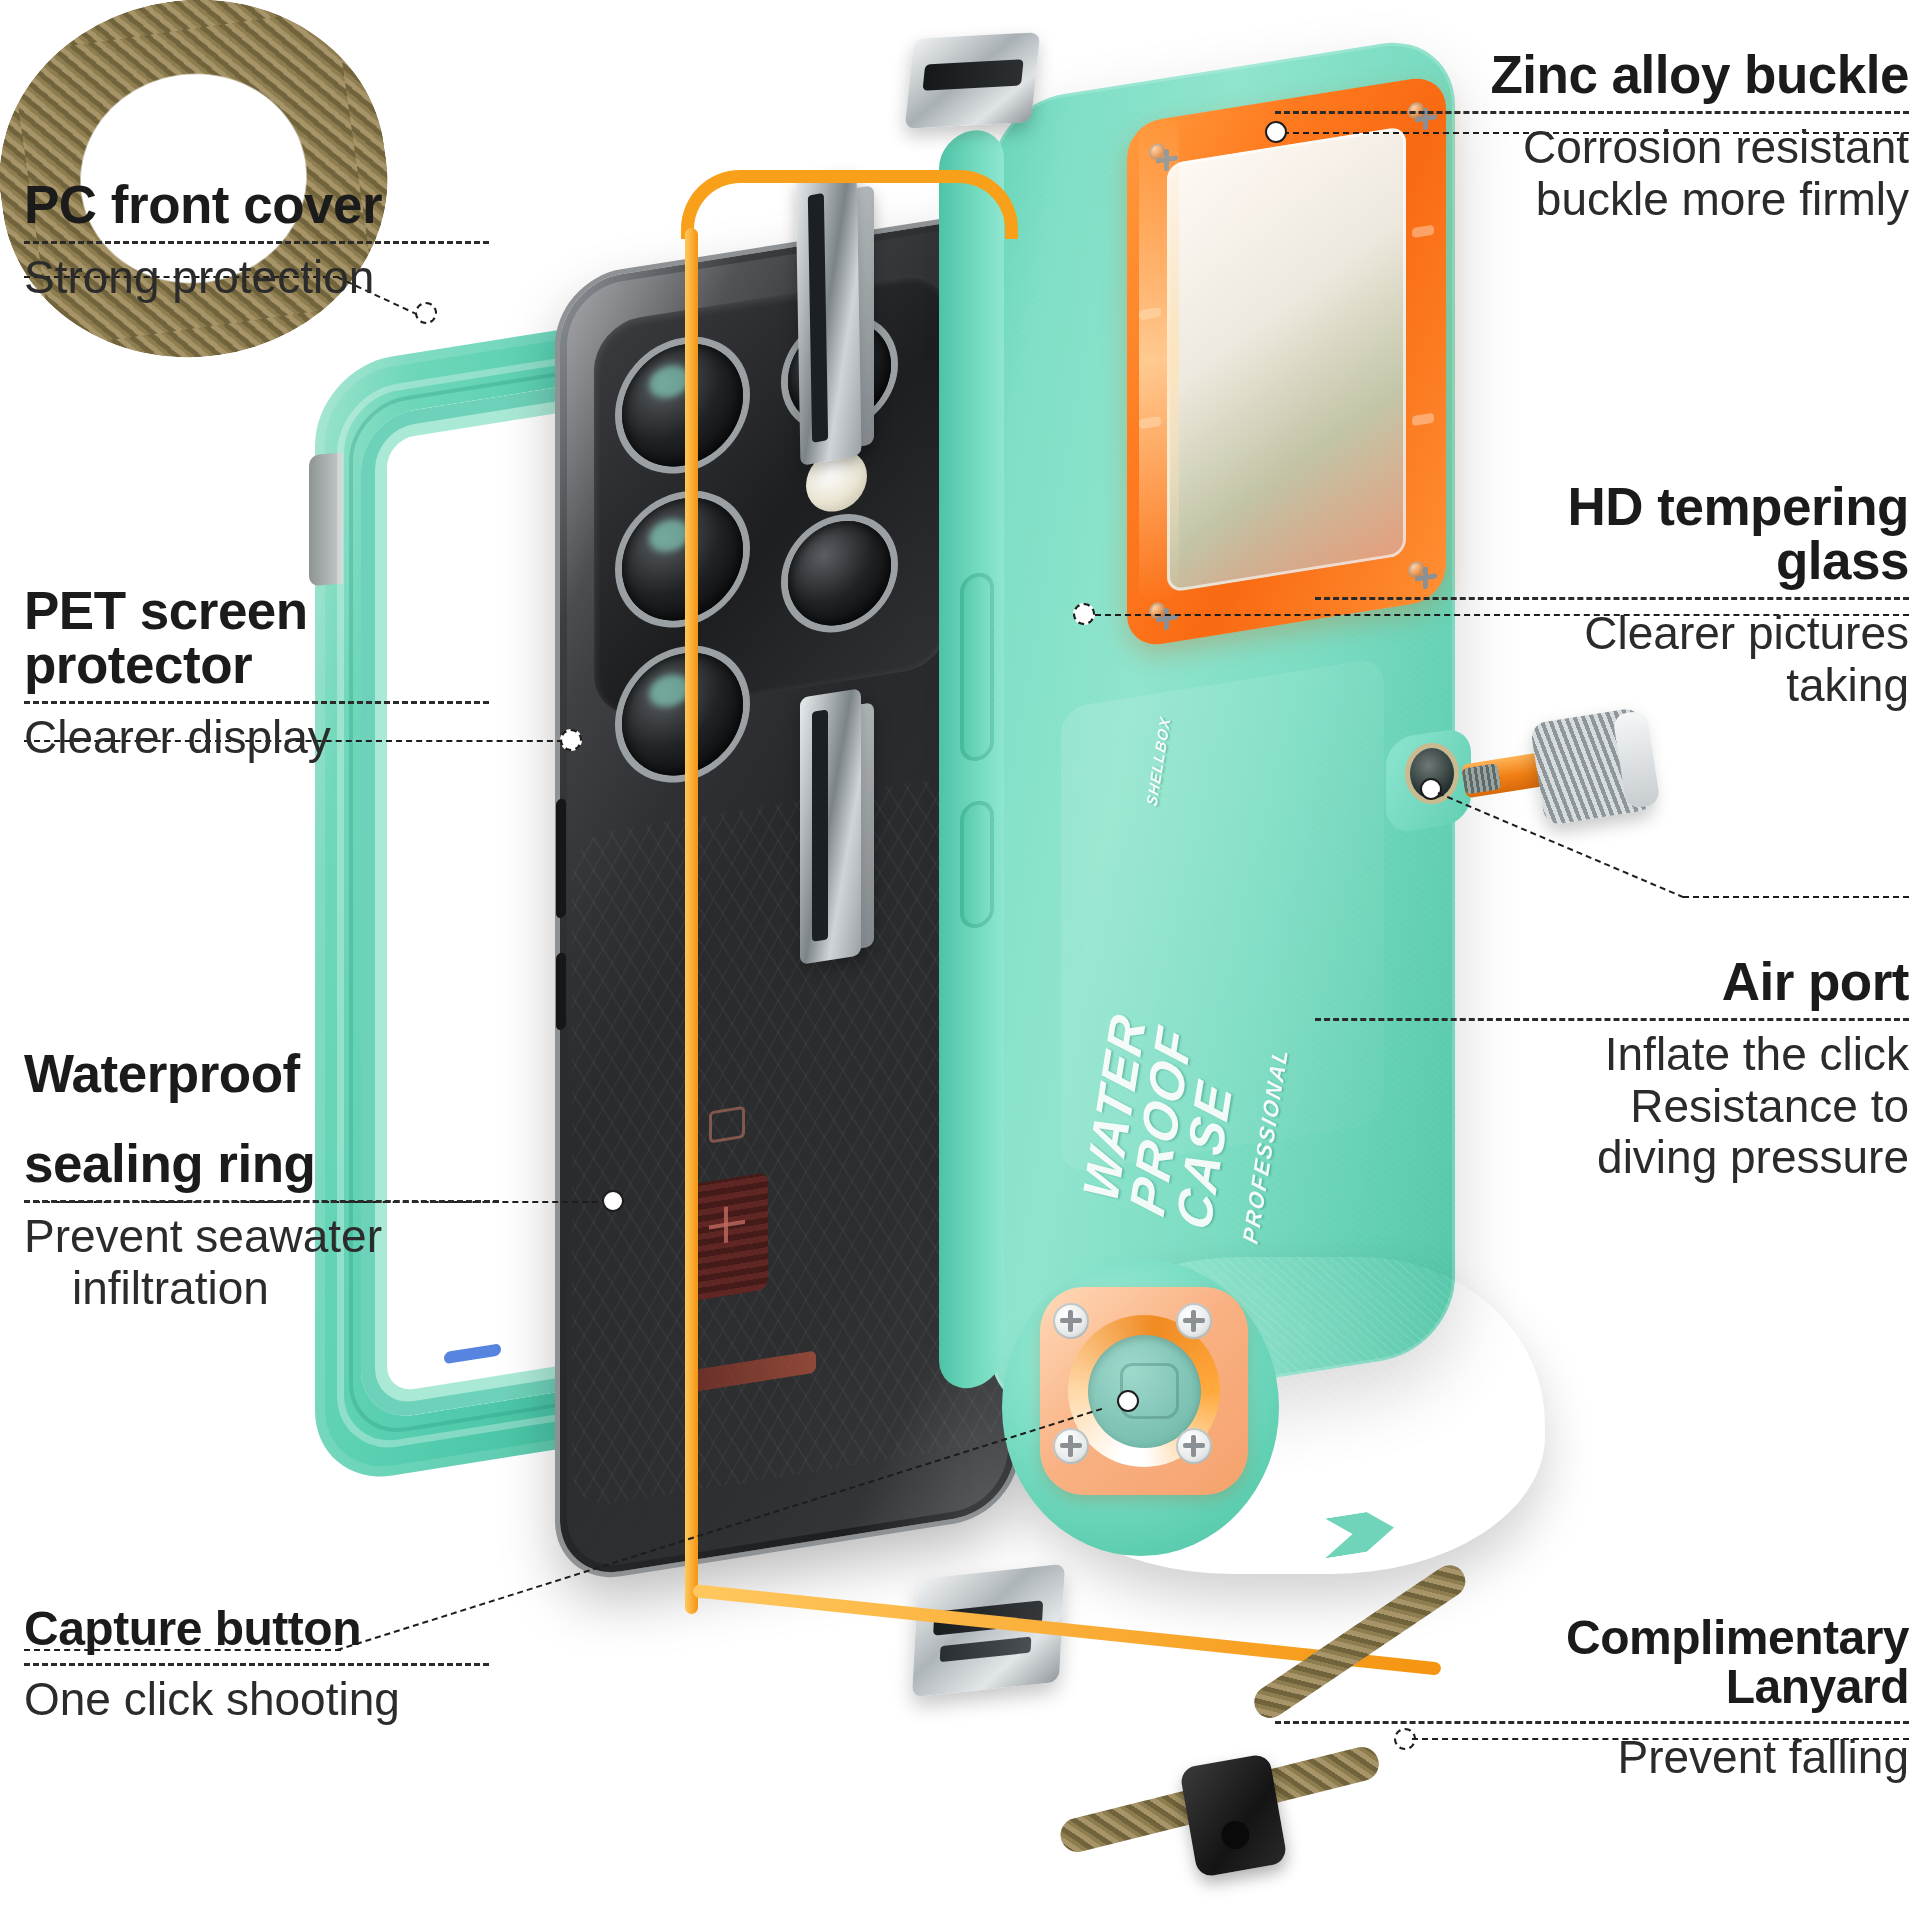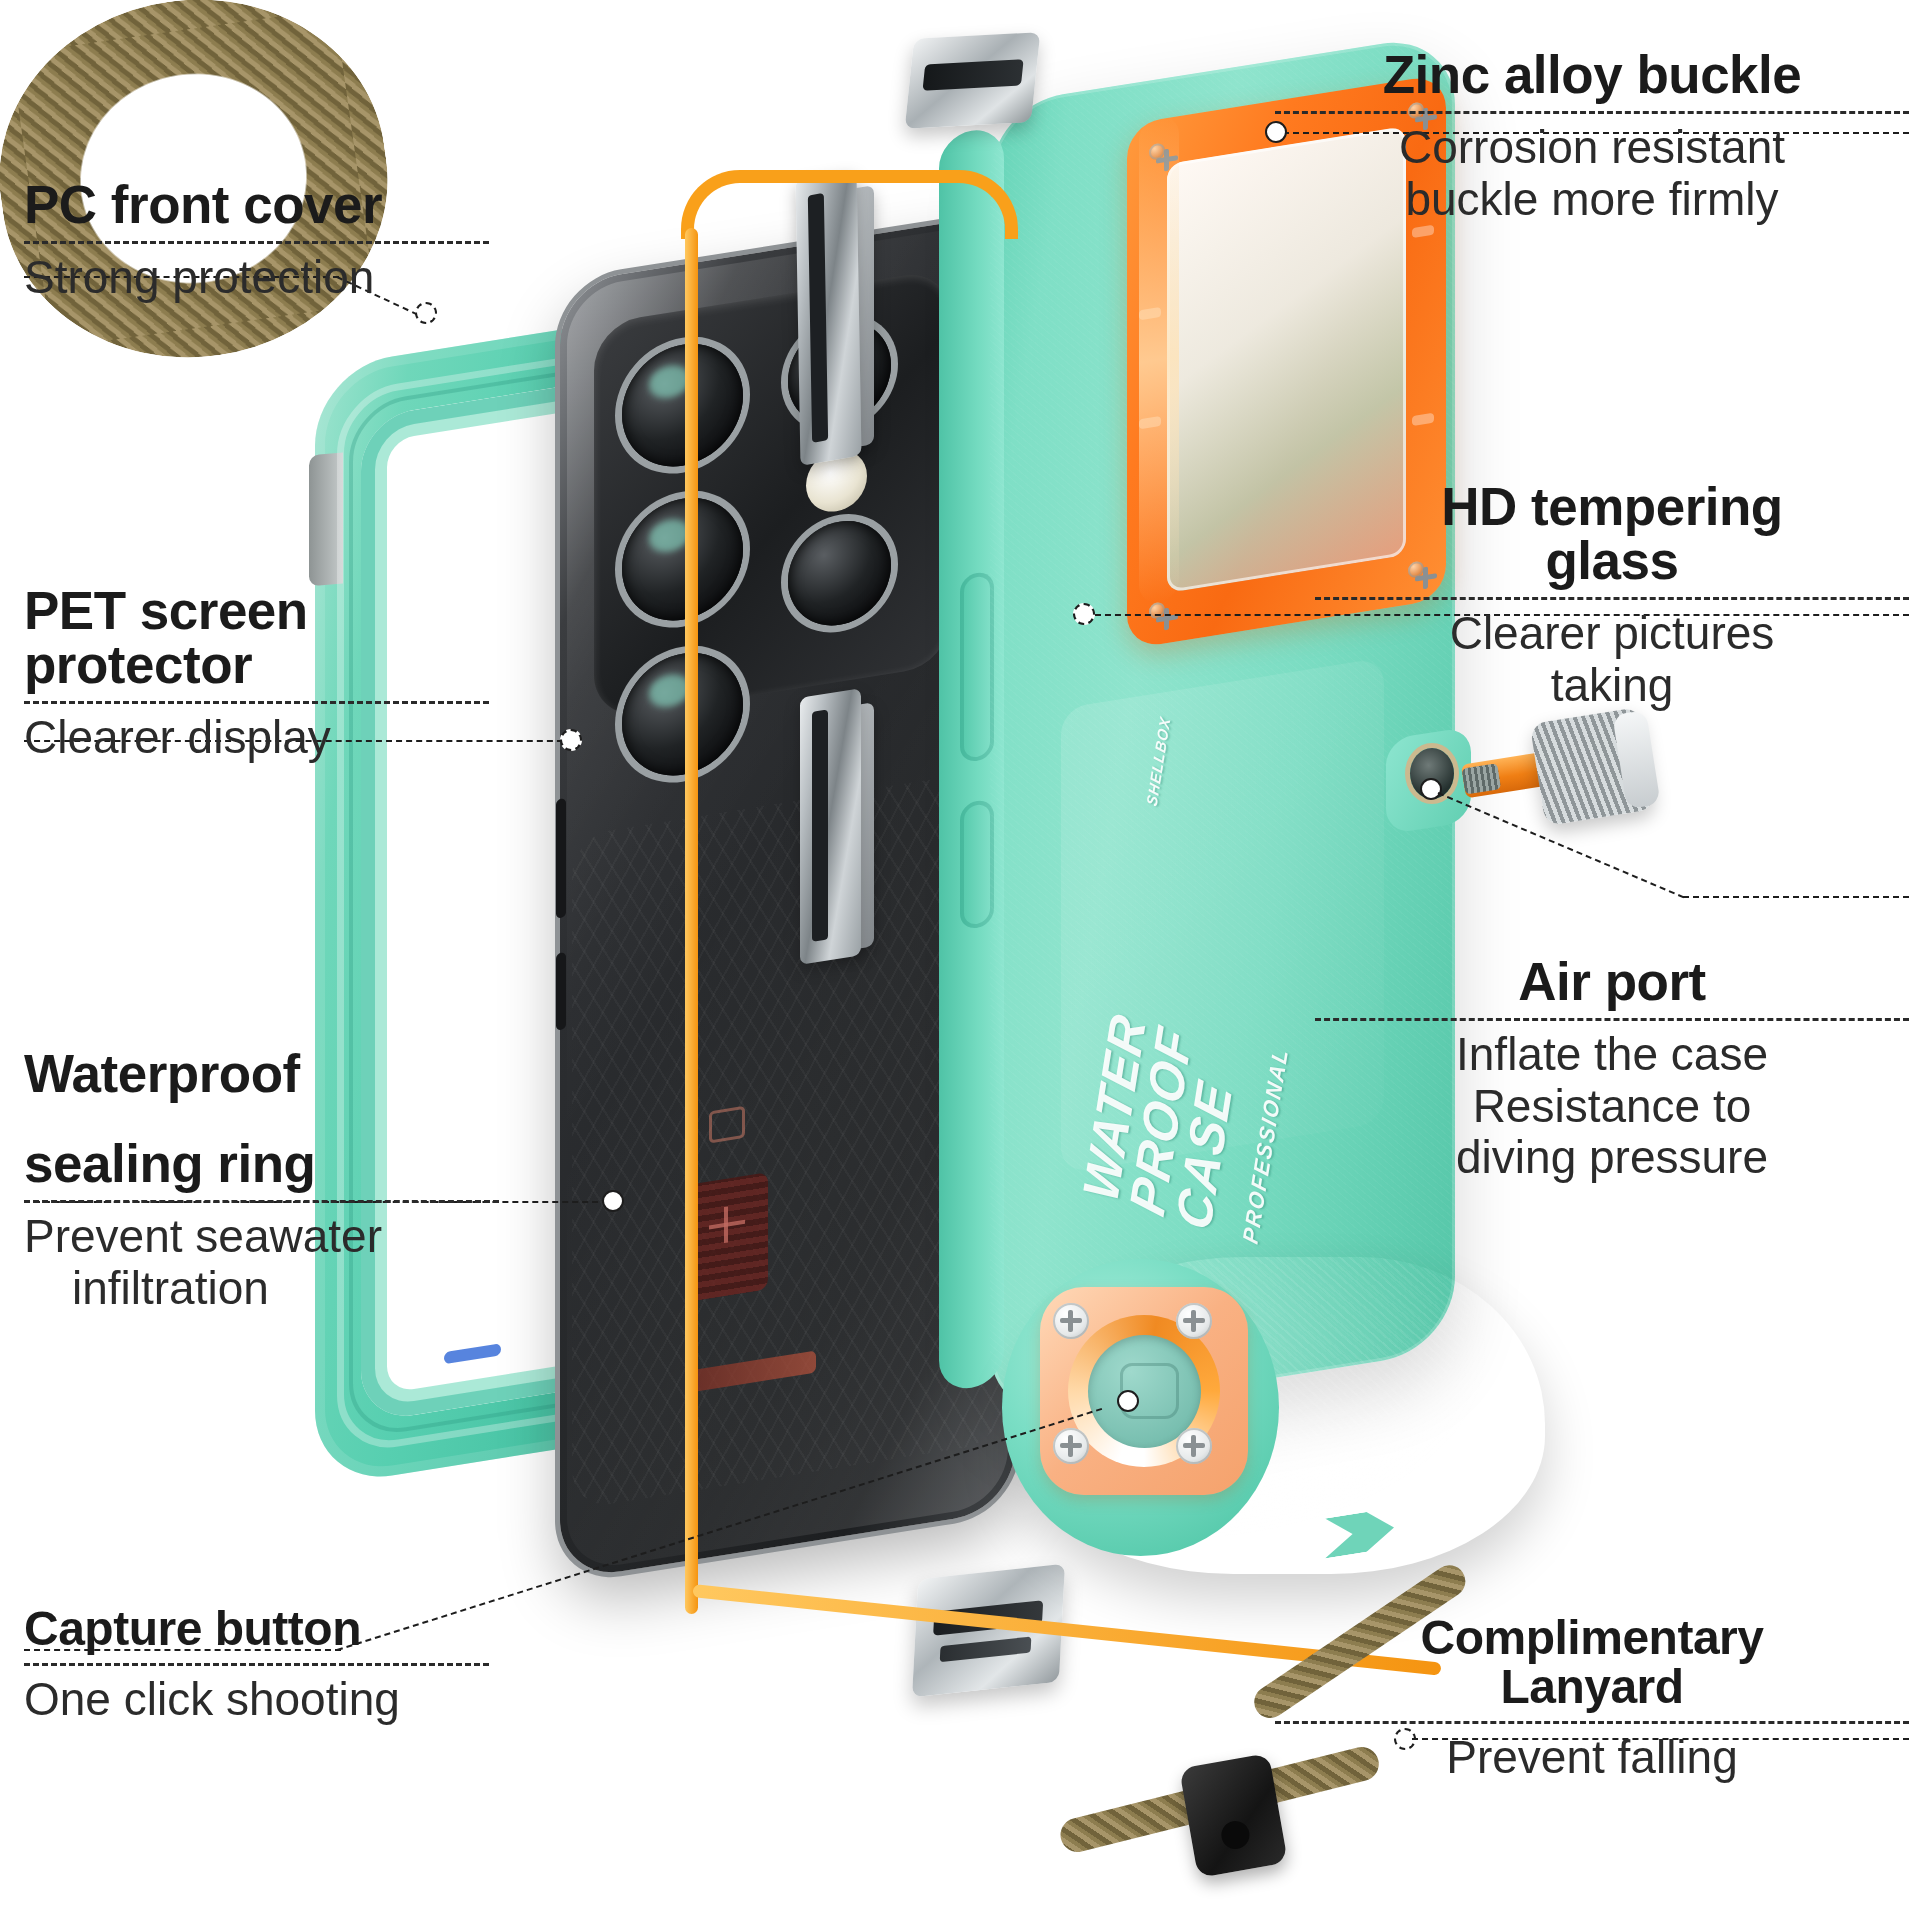--- a/index.html
+++ b/index.html
@@ -7,21 +7,21 @@
        font-family:"Liberation Sans","DejaVu Sans",sans-serif;color:#1b1b1b;}
 
   #stage{position:absolute;inset:0;width:1927px;height:1927px;background:#fff;}
 
   
   .callout{position:absolute;}
   .callout .title{font-weight:bold;letter-spacing:-0.5px;line-height:1.02;}
   .callout .rule{height:0;border-top:3px dashed #2a2a2a;margin:9px 0 8px 0;}
   .callout .desc{font-weight:400;line-height:1.12;color:#2b2b2b;}
   .callout.left{text-align:left;}
-  .callout.right{text-align:center;}
+  .callout.right{text-align:right;}
 
   
   .leader{position:absolute;transform-origin:0 50%;height:0;border-top:2.5px dashed #1d1d1d;}
   .dot{position:absolute;width:22px;height:22px;border-radius:50%;
        background:#fff;border:2.5px dashed #1d1d1d;box-sizing:border-box;}
   .dot.solid{background:#fff;border:2.5px solid #1d1d1d;}
 
   
   #art{position:absolute;left:0;top:0;width:1927px;height:1927px;}
 
@@ -435,21 +435,21 @@
     <div class="title" style="font-size:53px;">HD tempering</div>
     <div class="title" style="font-size:53px;">glass</div>
     <div class="rule"></div>
     <div class="desc" style="font-size:46px;">Clearer pictures</div>
     <div class="desc" style="font-size:46px;">taking</div>
   </div>
 
   <div class="callout right" style="right:18px;top:955px;width:594px;">
     <div class="title" style="font-size:53px;">Air port</div>
     <div class="rule"></div>
-    <div class="desc" style="font-size:46px;">Inflate the case</div>
+    <div class="desc" style="font-size:46px;">Inflate the click</div>
     <div class="desc" style="font-size:46px;">Resistance to</div>
     <div class="desc" style="font-size:46px;">diving pressure</div>
   </div>
 
   <div class="callout right" style="right:18px;top:1614px;width:634px;">
     <div class="title" style="font-size:48px;">Complimentary</div>
     <div class="title" style="font-size:48px;">Lanyard</div>
     <div class="rule"></div>
     <div class="desc" style="font-size:46px;">Prevent falling</div>
   </div>

